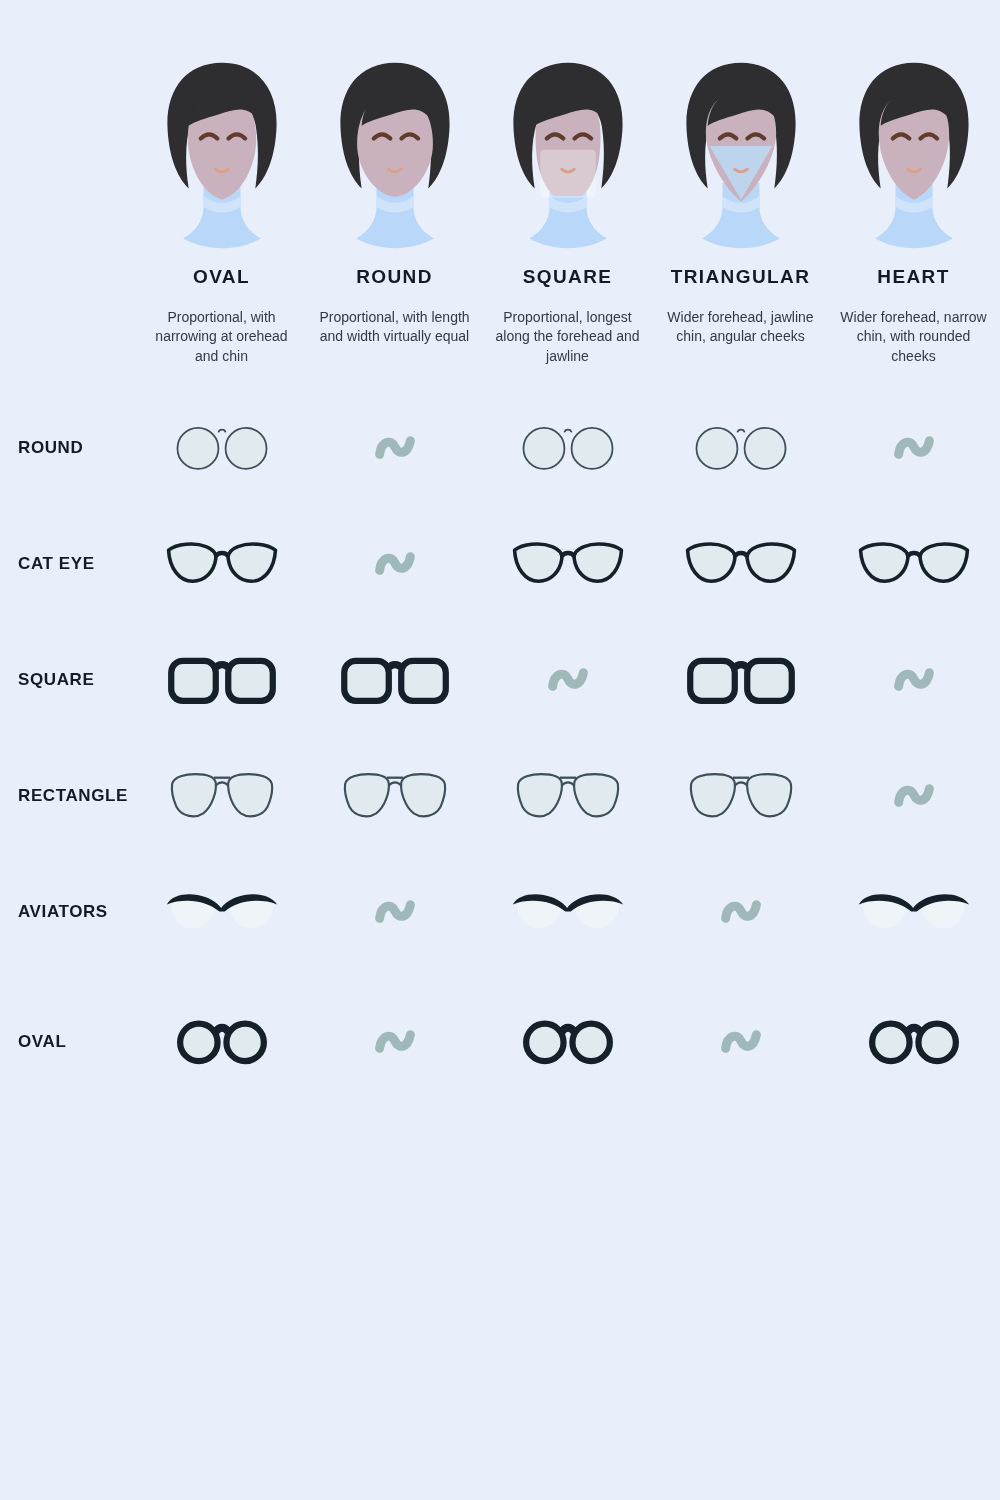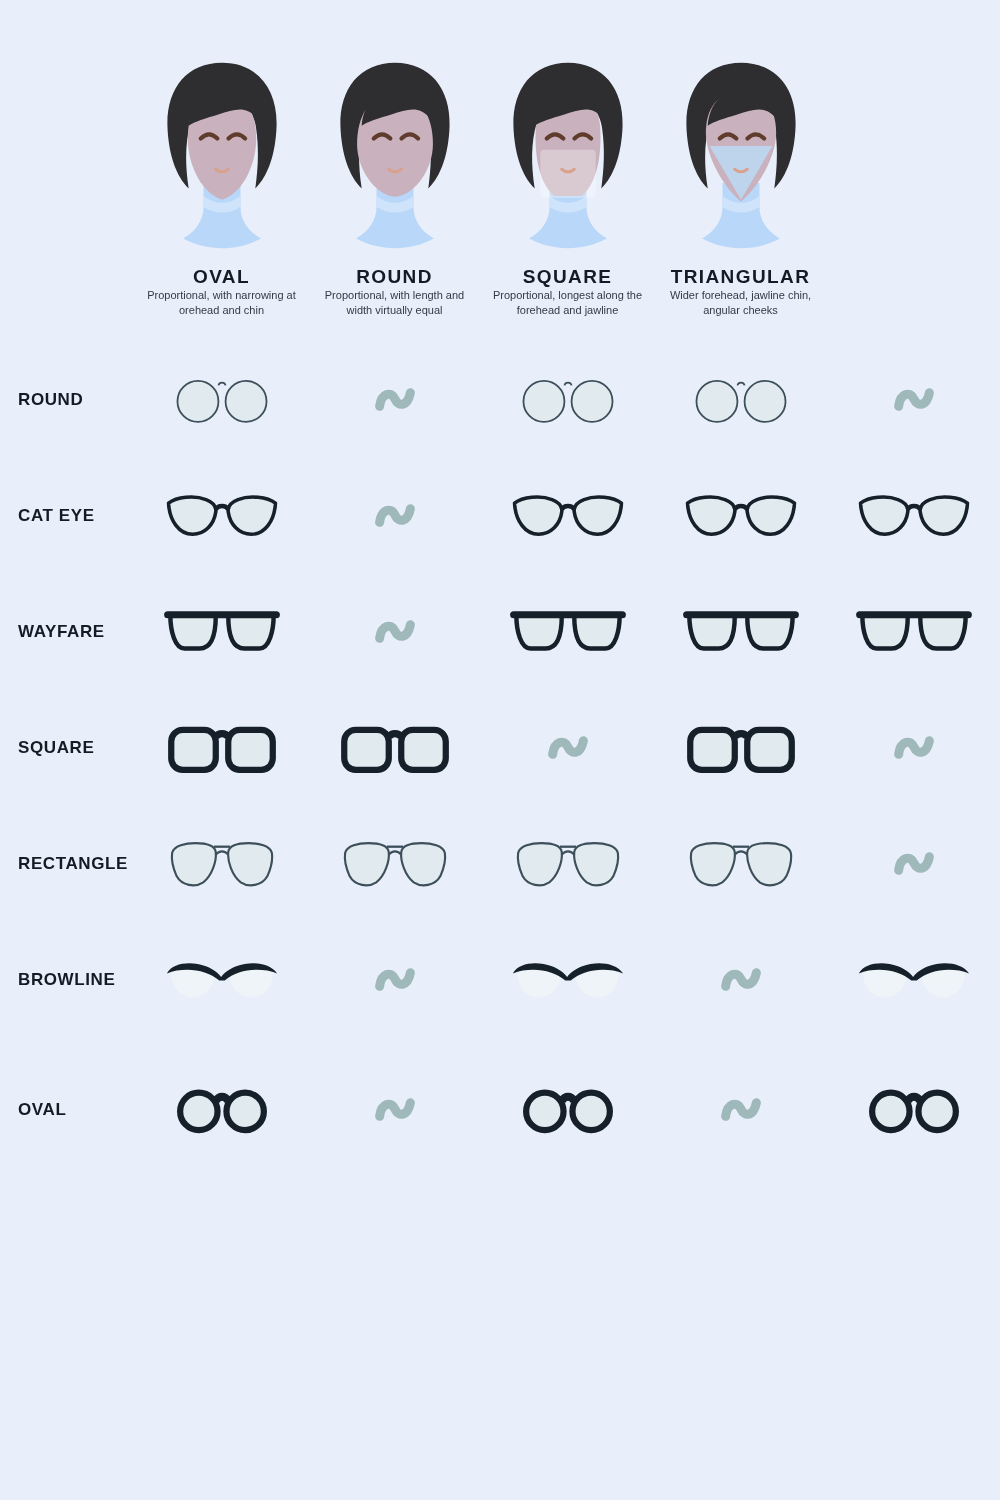--- a/index.html
+++ b/index.html
@@ -35,22 +35,22 @@
   }
   .header-spacer{grid-column:1;}
   .face-col{text-align:center;}
   .face-col svg.face{width:148px;height:196px;display:block;margin:0 auto;}
   .face-label{
     margin-top:10px;
     font-size:19px;font-weight:700;letter-spacing:1.4px;
     color:var(--label);
   }
   .face-desc{
-    margin-top:0;
-    font-size:11px;line-height:1.38;
+    margin-top:20px;
+    font-size:14px;line-height:1.38;
     color:var(--description);
     padding:0 8px;
   }
   .matrix{margin-top:24px;}
   .matrix-row{
     display:grid;
     grid-template-columns:135px repeat(5,173px);
     height:116px;
     align-items:center;
   }
@@ -203,20 +203,34 @@
           <path fill="var(--skin)" d="M80,34 C106,34 118,52 118,78 C118,102 100,136 80,152 C60,136 42,102 42,78 C42,52 54,34 80,34 Z"></path>
           <polygon points="46,92 114,92 80,150" fill="var(--face-accent)" opacity="0.82"></polygon>
           <path fill="var(--hair)" d="M44,70 C46,44 62,30 84,30 C104,30 116,42 118,62 C106,48 94,52 76,58 C62,62 50,66 44,70 Z"></path>
           <path d="M57,84 Q66,75 75,84" fill="none" stroke="var(--brow)" stroke-width="4.5" stroke-linecap="round"></path>
           <path d="M87,84 Q96,75 105,84" fill="none" stroke="var(--brow)" stroke-width="4.5" stroke-linecap="round"></path>
           <path d="M73,117 Q80,123 87,117" fill="none" stroke="var(--mouth)" stroke-width="3" stroke-linecap="round"></path>
         </svg>
         <div class="face-label">TRIANGULAR</div>
         <div class="face-desc">Wider forehead, jawline chin, angular cheeks</div>
       </div>
+      <div class="face-col">
+        <svg class="face" viewBox="0 0 160 210">
+          <path fill="var(--hair)" d="M80,2 C42,2 20,30 21,70 C22,100 30,124 44,138 C40,112 40,88 46,68 C48,60 52,52 58,46 L102,46 C112,54 116,64 117,74 C120,96 119,116 116,138 C130,124 138,100 139,70 C140,30 118,2 80,2 Z"></path>
+          <path fill="var(--neck)" d="M60,132 L100,132 L100,158 C100,172 108,184 122,192 C96,206 64,206 38,192 C52,184 60,172 60,158 Z"></path>
+          <path fill="var(--collar)" d="M60,146 C73,156 87,156 100,146 L100,158 C87,166 73,166 60,158 Z"></path>
+          <path fill="var(--skin)" d="M80,34 C108,34 119,56 118,82 C117,108 102,140 80,150 C58,140 43,108 42,82 C41,56 52,34 80,34 Z"></path>
+          <path fill="var(--hair)" d="M44,70 C46,44 62,30 84,30 C104,30 116,42 118,62 C106,48 94,52 76,58 C62,62 50,66 44,70 Z"></path>
+          <path d="M57,84 Q66,75 75,84" fill="none" stroke="var(--brow)" stroke-width="4.5" stroke-linecap="round"></path>
+          <path d="M87,84 Q96,75 105,84" fill="none" stroke="var(--brow)" stroke-width="4.5" stroke-linecap="round"></path>
+          <path d="M73,117 Q80,123 87,117" fill="none" stroke="var(--mouth)" stroke-width="3" stroke-linecap="round"></path>
+        </svg>
+        <div class="face-label">HEART</div>
+        <div class="face-desc">Wider forehead, narrow chin, with rounded cheeks</div>
+      </div>
     </div>
   <div class="matrix">
 
   <div class="matrix-row">
         <div class="row-label">ROUND</div>
         <div class="cell">
           <svg class="glasses">
             <use href="#g-round-glasses"></use>
           </svg>
         </div>
@@ -263,48 +277,20 @@
             <use href="#g-cateye-glasses"></use>
           </svg>
         </div>
         <div class="cell">
           <svg class="glasses">
             <use href="#g-cateye-glasses"></use>
           </svg>
         </div>
       </div>
       <div class="matrix-row">
-        <div class="row-label">WAYFARE</div>
-        <div class="cell">
-          <svg class="glasses">
-            <use href="#g-wayfare-glasses"></use>
-          </svg>
-        </div>
-        <div class="cell">
-          <svg class="tilde">
-            <use href="#i-tilde"></use>
-          </svg>
-        </div>
-        <div class="cell">
-          <svg class="glasses">
-            <use href="#g-wayfare-glasses"></use>
-          </svg>
-        </div>
-        <div class="cell">
-          <svg class="glasses">
-            <use href="#g-wayfare-glasses"></use>
-          </svg>
-        </div>
-        <div class="cell">
-          <svg class="glasses">
-            <use href="#g-wayfare-glasses"></use>
-          </svg>
-        </div>
-      </div>
-      <div class="matrix-row">
         <div class="row-label">SQUARE</div>
         <div class="cell">
           <svg class="glasses">
             <use href="#g-square-glasses"></use>
           </svg>
         </div>
         <div class="cell">
           <svg class="glasses">
             <use href="#g-square-glasses"></use>
           </svg>
@@ -347,21 +333,21 @@
             <use href="#g-aviator-glasses"></use>
           </svg>
         </div>
         <div class="cell">
           <svg class="tilde">
             <use href="#i-tilde"></use>
           </svg>
         </div>
       </div>
       <div class="matrix-row">
-        <div class="row-label">BROWLINE</div>
+        <div class="row-label">AVIATORS</div>
         <div class="cell">
           <svg class="glasses">
             <use href="#g-browline-glasses"></use>
           </svg>
         </div>
         <div class="cell">
           <svg class="tilde">
             <use href="#i-tilde"></use>
           </svg>
         </div>

